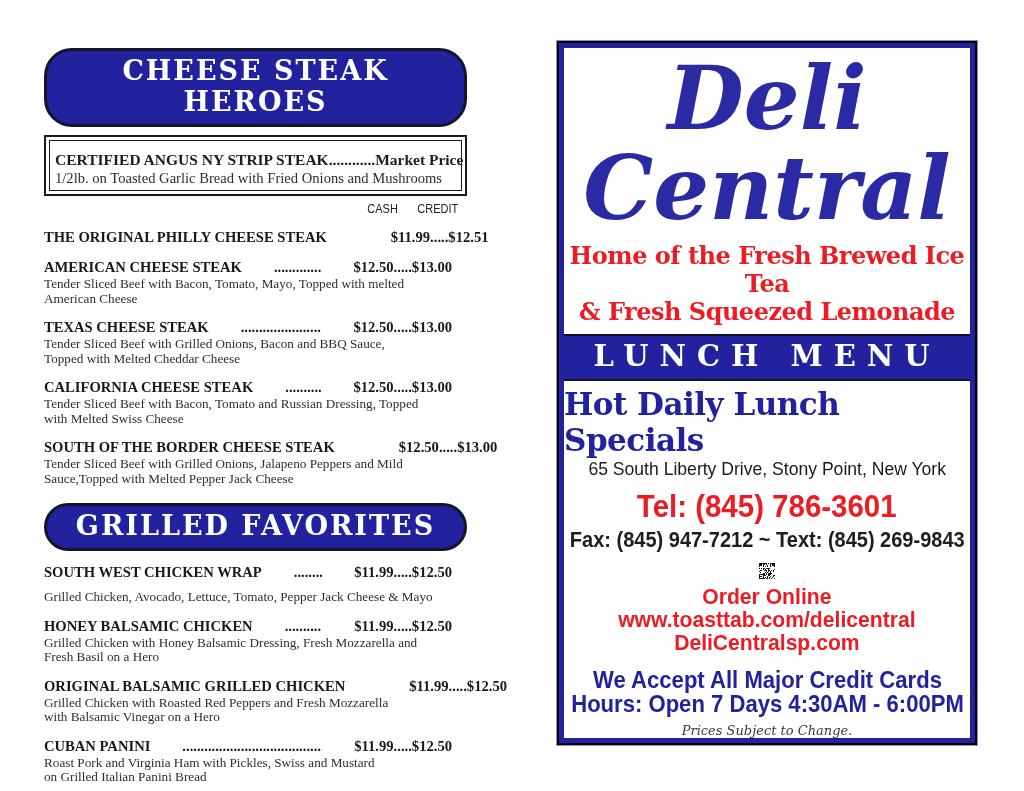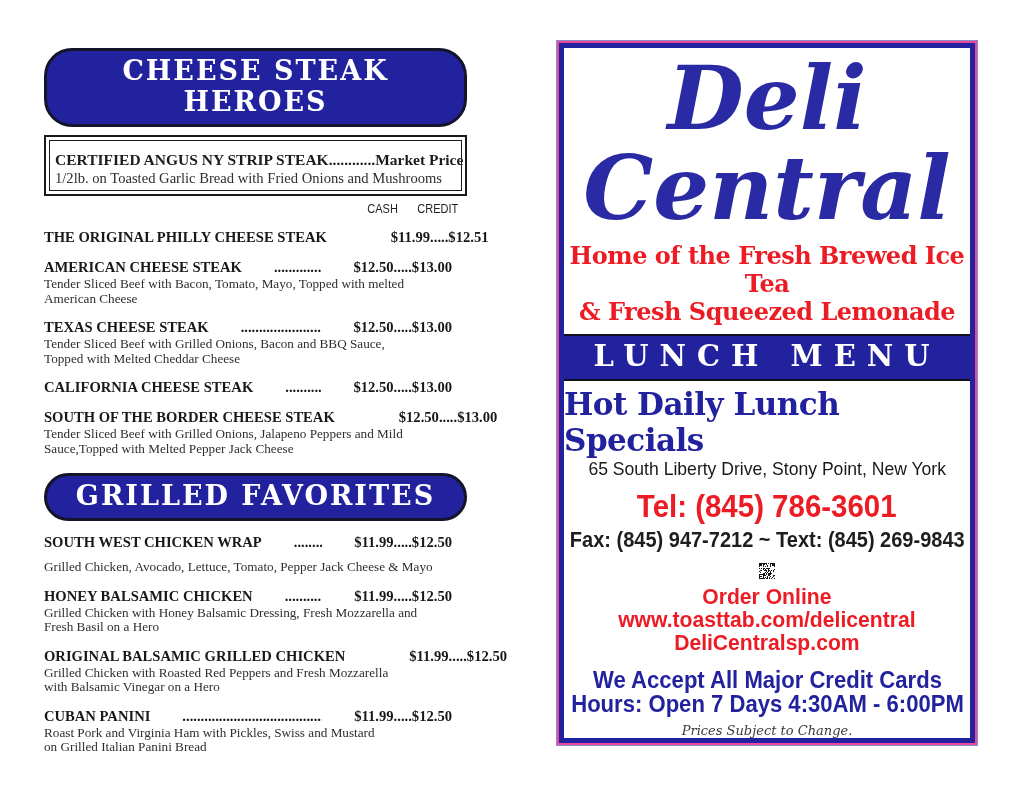--- a/index.html
+++ b/index.html
@@ -29,21 +29,21 @@
   .nm{white-space:nowrap;}
   .dots{flex:1;overflow:hidden;white-space:nowrap;}
   .dots::after{content:" ..........................................................................";}
   .prices{white-space:nowrap;}
   .price-sep::after{content:".....";}
   .item-desc{font-size:13.2px;line-height:1.1;color:#2e2e2e;white-space:pre-line;margin-top:1px;}
   .item.gap-desc .item-desc{margin-top:9px;}
 
   
   .right-panel{position:absolute;left:556px;top:40px;width:422px;height:706px;
-        border:1px solid #8a8fd0;padding:2px;box-sizing:border-box;background:#ec4899;}
+        border:1px solid #8a8fd0;padding:2px;box-sizing:border-box;background:#000000;}
   .rp-inner{border:5px solid #22229E;height:100%;box-sizing:border-box;background:#fff;
         display:flex;flex-direction:column;align-items:center;overflow:hidden;}
 
   .logo{font-family:"DejaVu Serif",serif;font-style:italic;font-weight:bold;color:#2A2AA4;
         text-align:center;line-height:1.02;margin-top:6px;}
   .logo div{font-size:88px;}
 
   .tagline{color:#EC1C24;font-family:"DejaVu Serif",serif;font-weight:bold;font-size:24px;
         text-align:center;line-height:1.18;margin-top:8px;letter-spacing:-0.5px;}
 
@@ -119,20 +119,22 @@
       <div class="item-desc">Tender Sliced Beef with Grilled Onions, Bacon and BBQ Sauce,
 Topped with Melted Cheddar Cheese</div>
     </div>
 
     <div class="item">
       <div class="item-title">
         <span class="nm">CALIFORNIA CHEESE STEAK</span>
           <span class="dots"></span>
           <span class="prices"><span>$12.50</span><span class="price-sep"></span><span>$13.00</span></span>
       </div>
+      <div class="item-desc">Tender Sliced Beef with Bacon, Tomato and Russian Dressing, Topped
+with Melted Swiss Cheese</div>
     </div>
 
     <div class="item">
       <div class="item-title">
         <span class="nm">SOUTH OF THE BORDER CHEESE STEAK</span>
           <span class="dots"></span>
           <span class="prices"><span>$12.50</span><span class="price-sep"></span><span>$13.00</span></span>
       </div>
       <div class="item-desc">Tender Sliced Beef with Grilled Onions, Jalapeno Peppers and Mild
 Sauce,Topped with Melted Pepper Jack Cheese</div>

